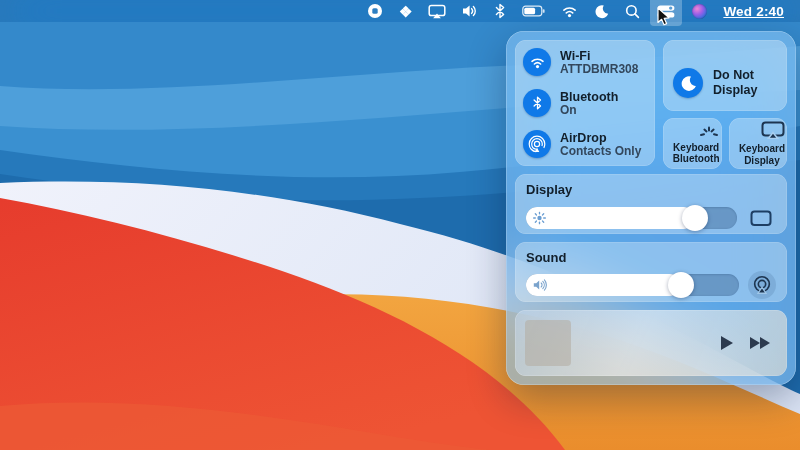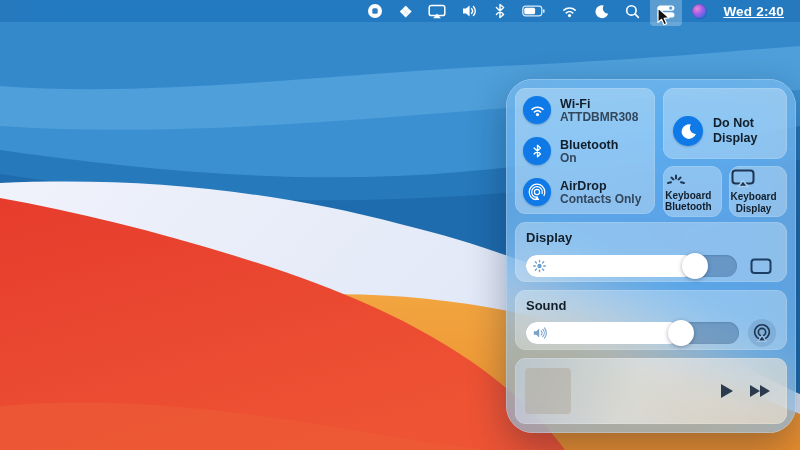--- a/index.html
+++ b/index.html
@@ -17,45 +17,45 @@
   .mb-icon svg{display:block;}
   .mb-dropbox{font-size:15px;line-height:15px;font-weight:700;color:#fff;padding:0 8px;}
   .cc-highlight{background:rgba(255,255,255,0.26);border-radius:4px;padding:4px 7px;margin:0 2px;}
   .siri-orb{width:15px;height:15px;border-radius:50%;
     background:radial-gradient(circle at 34% 32%, #ef86d4 0%, #9a5fe8 40%, #3b6fe0 72%, #14306e 100%);
     box-shadow:inset 0 0 2px rgba(0,0,0,.4);}
   .mb-clock{font-size:13.5px;font-weight:600;letter-spacing:.2px;padding-left:8px;white-space:nowrap;text-decoration:underline;}
 
   
   .panel{position:absolute;left:506px;top:31px;width:290px;height:354px;z-index:4;
-    box-sizing:border-box;border-radius:27px;padding:9px;
+    box-sizing:border-box;border-radius:18px;padding:9px;
     background:rgba(134,186,232,0.68);
     backdrop-filter:blur(34px) saturate(170%);
     box-shadow:0 14px 38px rgba(0,20,55,0.33), inset 0 0 0 0.5px rgba(255,255,255,0.4);
-    display:flex;flex-direction:column;gap:8px;margin-top:48px;}
+    display:flex;flex-direction:column;gap:8px;}
   .card{background:rgba(255,255,255,0.30);border-radius:11px;
     box-shadow:inset 0 0 0 0.5px rgba(255,255,255,0.25);}
   .row1{display:flex;gap:8px;height:126px;flex:0 0 auto;}
   .conn-card{width:140px;box-sizing:border-box;padding:8px 8px;display:flex;
     flex-direction:column;justify-content:space-between;}
   .conn-row{display:flex;align-items:center;gap:9px;}
   .blue-circle{width:28px;height:28px;border-radius:50%;background:var(--accent);
     display:flex;align-items:center;justify-content:center;flex:0 0 auto;
     box-shadow:0 1px 2px rgba(0,30,80,.25);}
   .conn-text{display:flex;flex-direction:column;}
   .conn-label{font-size:12.5px;font-weight:700;color:var(--text1);line-height:14px;}
   .conn-sub{font-size:12px;font-weight:700;color:var(--text2);line-height:12px;}
   .rightcol{flex:1;display:flex;flex-direction:column;gap:7px;}
   .dnd-card{height:56px;flex:0 0 auto;display:flex;align-items:center;gap:10px;padding:15px 4px 0 10px;}
   .dnd-circle{width:30px;height:30px;border-radius:50%;background:var(--accent);
     display:flex;align-items:center;justify-content:center;flex:0 0 auto;
     box-shadow:0 1px 2px rgba(0,30,80,.25);}
   .two-line{font-size:12.5px;font-weight:700;color:var(--text1);line-height:15px;}
   .mini-row{flex:1;display:flex;gap:7px;}
-  .mini-card{flex:1;display:flex;flex-direction:column;align-items:flex-start;
+  .mini-card{flex:1;display:flex;flex-direction:column;align-items:flex-end;
     justify-content:center;gap:4px;padding:3px 2px;}
   .mini-label{font-size:10px;font-weight:600;color:var(--text1);line-height:11.5px;text-align:center;}
 
   .section-card{height:60px;flex:0 0 auto;box-sizing:border-box;padding:7px 11px 0;}
   .section-title{font-size:13px;font-weight:700;color:var(--text1);margin:1px 0 6px;}
   .slider-row{display:flex;align-items:center;gap:9px;}
   .slider{position:relative;flex:1;height:22px;border-radius:11px;
     background:rgba(54,96,140,0.42);box-shadow:inset 0 0.5px 2px rgba(0,30,70,.25);}
   .slider-fill{position:absolute;left:0;top:0;bottom:0;background:#fff;border-radius:11px;}
   .slider-thumb{position:absolute;top:-2px;width:26px;height:26px;border-radius:50%;

